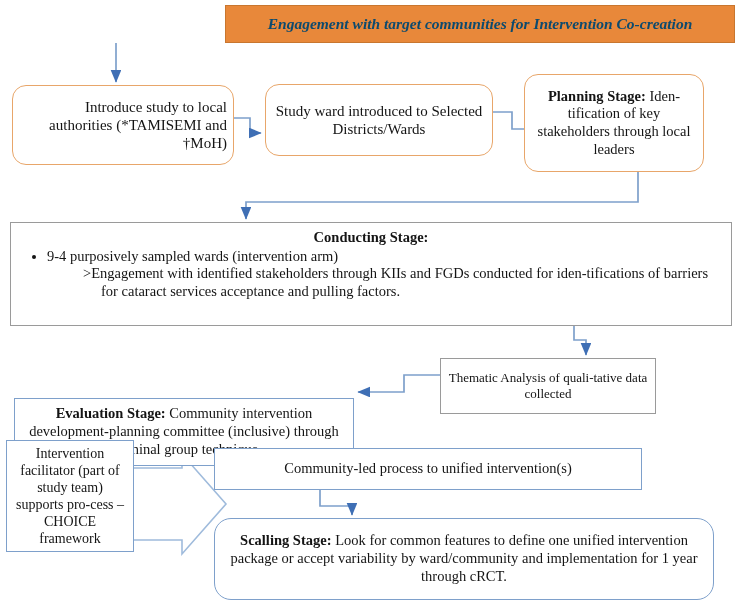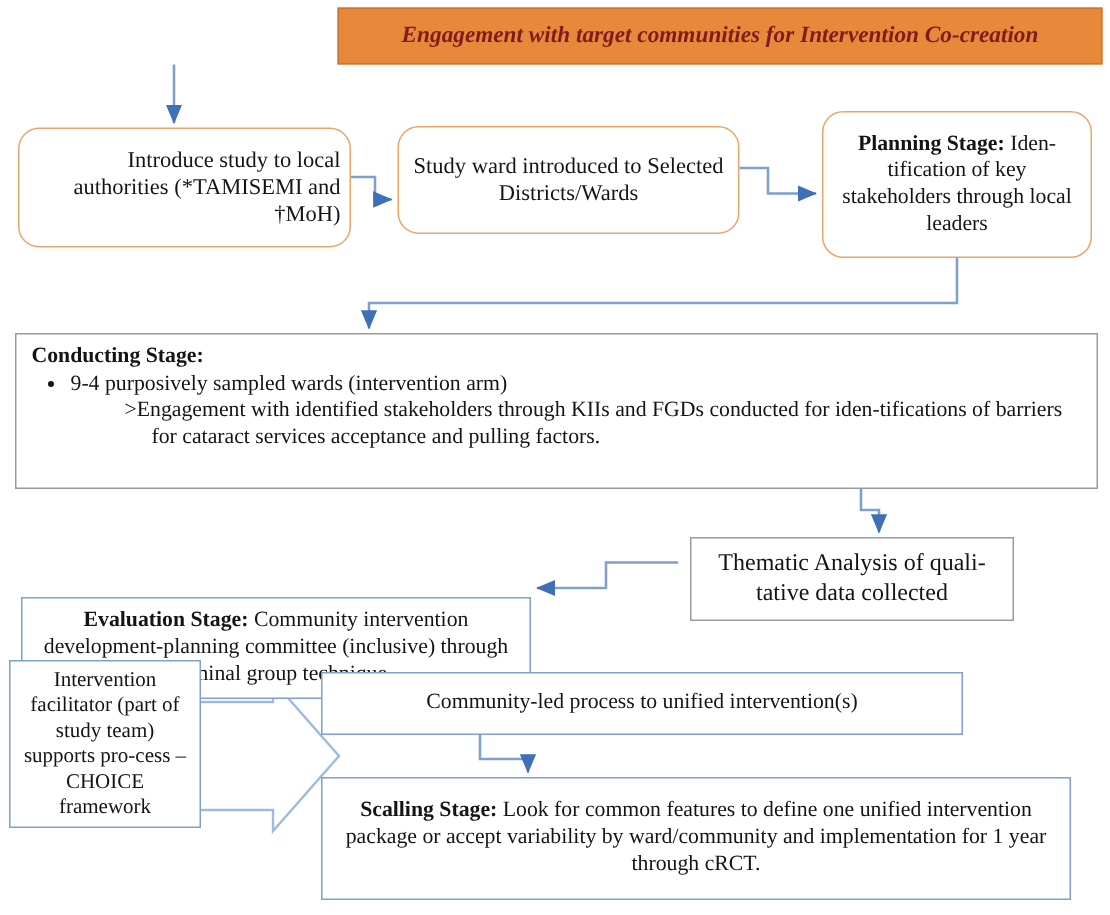--- a/index.html
+++ b/index.html
@@ -44,21 +44,21 @@
   #header-banner {
     left: 225px;
     top: 5px;
     width: 510px;
     height: 38px;
     background: #E8883A;
     border: 1px solid #C8762F;
     font-weight: bold;
     font-style: italic;
     font-size: 15.5px;
-    color: #7f1d1d;
+    color: #0c4a6e;
     justify-content: center;
   }
   
   .rounded-orange {
     border: 1.4px solid #E8A66A;
     border-radius: 14px;
   }
   #node-introduce {
     left: 12px;
     top: 85px;
@@ -68,39 +68,39 @@
     text-align: right;
   }
   #node-studyteam {
     left: 265px;
     top: 84px;
     width: 228px;
     height: 72px;
     font-size: 15px;
   }
   #node-planning {
-    left: 548px;
+    left: 524px;
     top: 74px;
     width: 180px;
     height: 98px;
     font-size: 14.5px;
   }
   
   #node-conducting {
     left: 10px;
     top: 222px;
     width: 722px;
     height: 104px;
     border: 1px solid #9a9a9a;
     display: block;
     text-align: left;
     font-size: 14.5px;
     padding: 6px 10px 0 10px;
   }
-  #node-conducting .title { font-weight: bold; }
+  #node-conducting .title { font-weight: bold; text-align: center; }
   #node-conducting ul {
     margin: 1px 0 0 0;
     padding-left: 26px;
     list-style: disc;
   }
   #node-conducting li { margin: 0; }
   #node-conducting .sub {
     margin: 0 0 0 62px;
     text-indent: -18px;
     padding-left: 18px;
@@ -114,25 +114,25 @@
   }
   #node-evaluation {
     left: 14px;
     top: 352px;
     width: 340px;
     height: 68px;
     font-size: 14.5px;
     margin-top: 46px;
   }
   #node-thematic {
-    left: 460px;
+    left: 440px;
     top: 358px;
     width: 216px;
     height: 56px;
-    font-size: 16px;
+    font-size: 13px;
   }
   #node-facilitator {
     left: 6px;
     top: 440px;
     width: 128px;
     height: 112px;
     font-size: 14px;
   }
   #node-communityled {
     left: 214px;
@@ -140,20 +140,21 @@
     width: 428px;
     height: 42px;
     font-size: 14.5px;
   }
   #node-scalling {
     left: 214px;
     top: 518px;
     width: 500px;
     height: 82px;
     font-size: 14.5px;
+    border-radius: 17px;
   }
   .bold { font-weight: bold; }
 </style>
 </head>
 <body>
 
 <div id="canvas">
 
   <svg class="svg-layer" viewBox="0 0 740 610" xmlns="http://www.w3.org/2000/svg">
     <defs>

